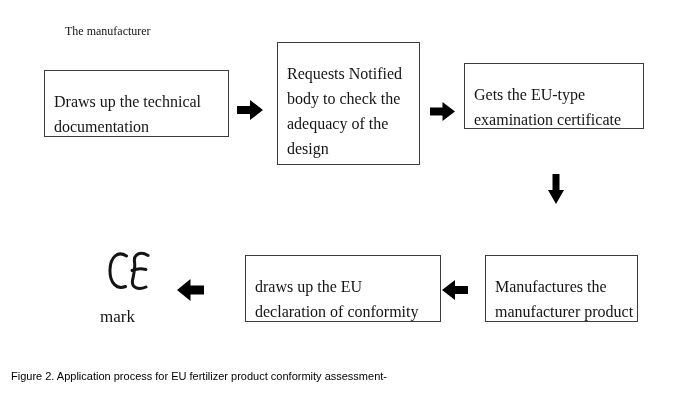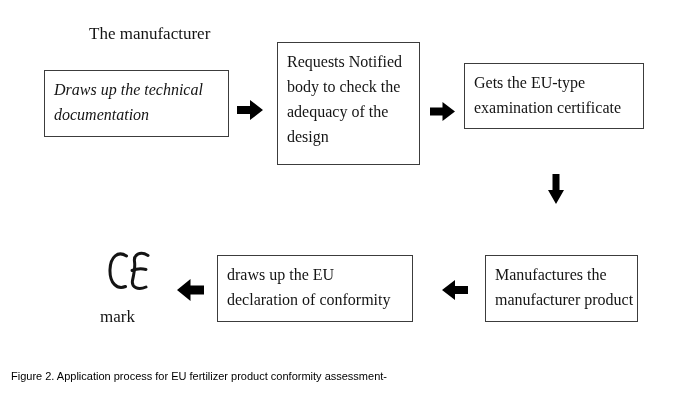--- a/index.html
+++ b/index.html
@@ -6,35 +6,35 @@
   .stage{
     position:relative;
     width:691px;height:413px;
     background:var(--background,#ffffff);
     font-family:"Liberation Serif",serif;
     color:var(--text,#141414);
     overflow:hidden;
   }
   .heading{
     position:absolute;left:65px;top:24px;
-    font-size:17px;white-space:nowrap;margin-left:24px;
+    font-size:12px;white-space:nowrap;
   }
   .box{
     position:absolute;
     box-sizing:border-box;
     border:1.5px solid var(--box-border,#3c3c3c);
     background:var(--background,#ffffff);
     font-size:16px;line-height:25px;
-    padding:6px 3px 0 9px;
+    padding:18px 3px 0 9px;
   }
-  .box-1{left:44px;top:70px;width:185px;height:67px;font-style:italic;}
+  .box-1{left:44px;top:70px;width:185px;height:67px;}
   .box-2{left:277px;top:42px;width:143px;height:123px;}
   .box-3{left:464px;top:63px;width:180px;height:66px;}
   .box-4{left:485px;top:255px;width:153px;height:67px;}
-  .box-5{left:217px;top:255px;width:196px;height:67px;}
+  .box-5{left:245px;top:255px;width:196px;height:67px;}
   .arrow{position:absolute;}
   .arrow polygon{fill:var(--arrow-fill,#000000);}
   .arrow-r1{left:237px;top:99px;}
   .arrow-r2{left:430px;top:101px;}
   .arrow-d1{left:548px;top:174px;}
   .arrow-l1{left:441px;top:279px;}
   .arrow-l2{left:176px;top:278px;}
   .ce-icon{position:absolute;left:106px;top:249px;}
   .ce-icon path{
     fill:none;stroke:var(--text,#141414);

